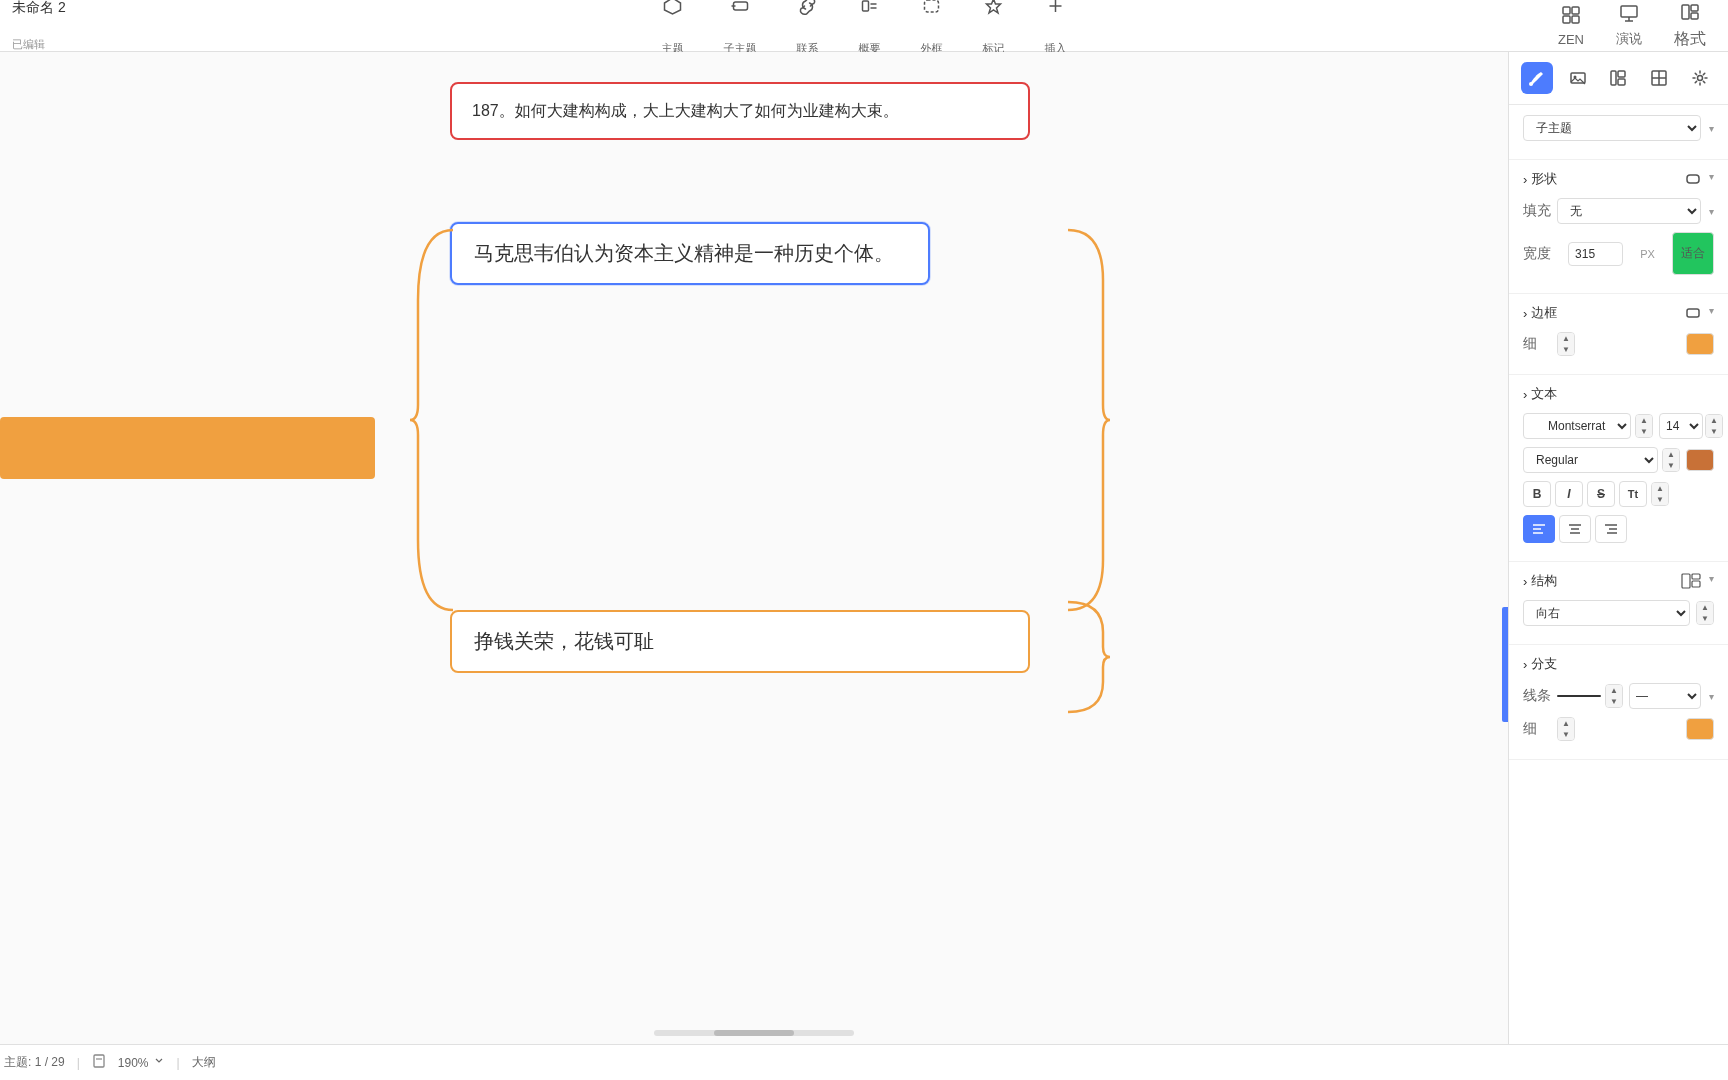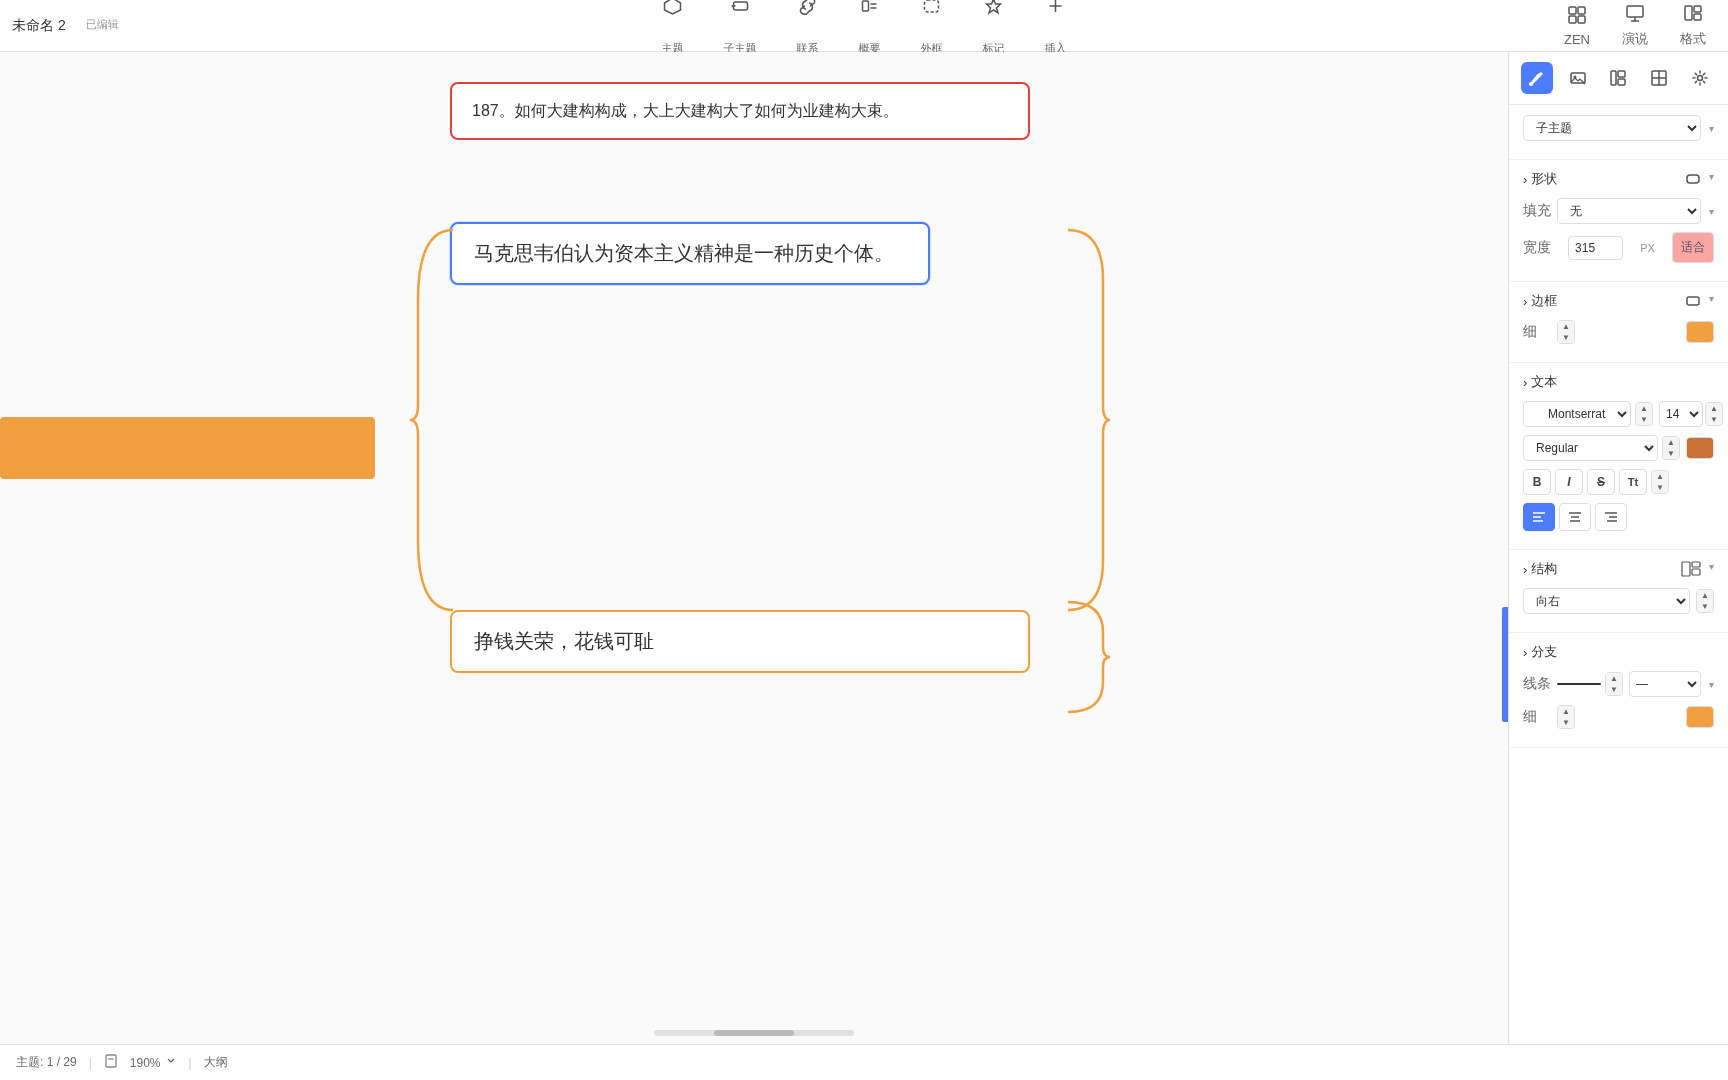--- a/index.html
+++ b/index.html
@@ -11,21 +11,21 @@
       background: #fff;
       border-bottom: 1px solid #e0e0e0;
       display: flex;
       align-items: center;
       padding: 0 12px;
       gap: 0;
       position: relative;
     }
     .toolbar-left {
       display: flex;
-      flex-direction: row;
+      flex-direction: column;
       min-width: 120px;
       gap: 20px;
     }
     .toolbar-title {
       font-size: 14px;
       font-weight: 500;
       color: #333;
     }
     .toolbar-subtitle {
       font-size: 11px;
@@ -228,21 +228,21 @@
       border-radius: 4px;
     }
 
     
     .bottom-bar {
       height: 36px;
       background: #fff;
       border-top: 1px solid #e0e0e0;
       display: flex;
       align-items: center;
-      padding: 0 16px;
+      padding: 0 4px;
       gap: 12px;
       font-size: 12px;
       color: #666;
     }
     .bottom-bar .separator { color: #ccc; }
     .bottom-bar .zoom-area { display: flex; align-items: center; gap: 4px; }
 
     
     .scroll-indicator {
       position: absolute;
@@ -267,23 +267,23 @@
     .blue-bar {
       position: absolute;
       right: 0;
       background: #4d7cfe;
       border-radius: 2px 0 0 2px;
     }
 
     .rp-fit-btn {
       border: 1px solid #ddd;
       border-radius: 4px;
-      padding: 6px 8px;
+      padding: 12px 8px;
       font-size: 12px;
-      background: #fca5a5;
+      background: #22c55e;
       cursor: pointer;
       color: #555;
     }
 
     .dropdown-arrow { font-size: 10px; color: #999; margin-left: 2px; }
 
     .font-select-wrap {
       display: flex; align-items: center; gap: 4px; flex: 1;
     }
     .font-size-wrap {
@@ -386,21 +386,21 @@
       <span class="label">演说</span>
     </div>
     <div class="btn-zen">
       <span class="icon">
         <svg width="20" height="20" viewBox="0 0 20 20">
             <rect x="2" y="3" width="7" height="14" rx="1" fill="none" stroke="#555" stroke-width="1.5"></rect>
             <rect x="11" y="3" width="7" height="6" rx="1" fill="none" stroke="#555" stroke-width="1.5"></rect>
             <rect x="11" y="11" width="7" height="6" rx="1" fill="none" stroke="#555" stroke-width="1.5"></rect>
           </svg>
       </span>
-      <span class="label" style="font-size:13px;color:#666;">格式</span>
+      <span class="label" style="font-size:16px;color:#666;">格式</span>
     </div>
   </div>
 </div>
 
 <div class="main">
 
   <div class="canvas">
     <div class="canvas-content">
 
       <div style="position:absolute; top:30px; left:450px; width:580px; border:2px solid #e04040; border-radius:8px; background:#fff; padding:14px 20px; font-size:16px; color:#333;">

